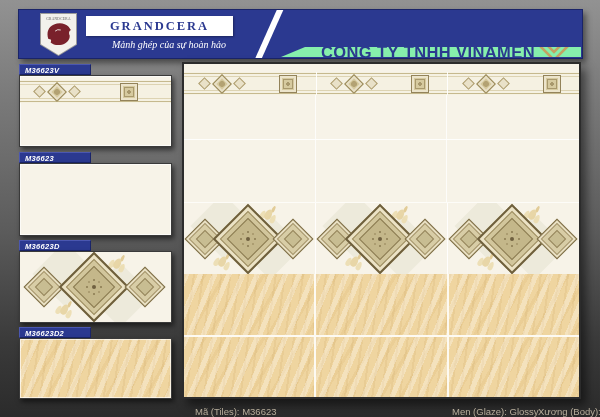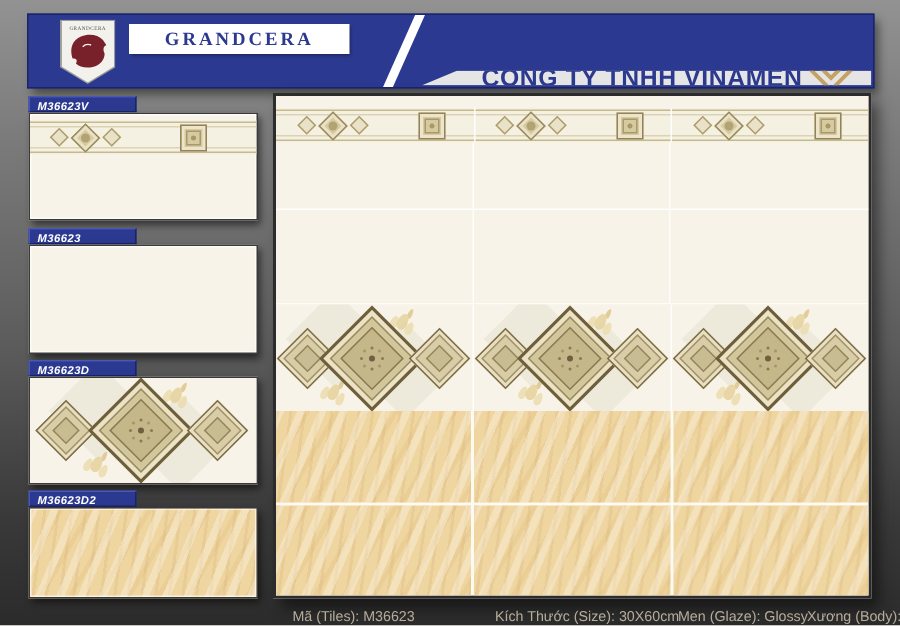--- a/index.html
+++ b/index.html
@@ -5,21 +5,21 @@
   html,body{margin:0;padding:0;}
   body{width:600px;height:417px;overflow:hidden;font-family:"Liberation Sans",sans-serif;}
   .stage{position:relative;width:600px;height:417px;overflow:hidden;
     background:linear-gradient(180deg,#929292 0%,#7b7b7b 22%,#5c5c5c 55%,#3a3a3a 82%,#2b2b2b 100%);}
 
   
   .header{position:absolute;left:18px;top:9px;width:563px;height:48px;background:#2b3990;
     border:1px solid #1a2468;box-shadow:3px 4px 6px rgba(0,0,0,.45);overflow:hidden;}
   .h-stripe{position:absolute;left:246px;top:-8px;width:6px;height:70px;background:#ffffff;
     transform:rotate(24deg);}
-  .h-right{position:absolute;left:256px;top:1px;bottom:1px;right:1px;background:#e5e5e5;
+  .h-right{position:absolute;left:256px;top:1px;bottom:1px;right:1px;background:#86efac;
     clip-path:polygon(30px 0,100% 0,100% 100%,6px 100%);display:flex;align-items:center;margin-top:36px;}
   .company{margin-left:46px;flex:1;text-align:center;color:#2b3a8f;font-weight:bold;
     font-size:16.5px;letter-spacing:.4px;white-space:nowrap;}
   .goldlogo{width:40px;height:40px;margin-right:10px;flex:0 0 auto;}
 
   .shield{position:absolute;left:21px;top:3px;width:37px;height:43px;background:#9a9a9a;
     clip-path:polygon(0 0,100% 0,100% 74%,50% 100%,0 74%);}
   .shield-in{position:absolute;left:1px;top:1px;right:1px;bottom:1px;background:#f3f1ec;
     clip-path:polygon(0 0,100% 0,100% 74%,50% 100%,0 74%);display:flex;flex-direction:column;align-items:center;}
   .shield-brand{font-size:3.5px;letter-spacing:.3px;color:#555;margin-top:3px;font-family:"Liberation Serif",serif;}
@@ -130,20 +130,21 @@
         <div class="shield-brand">GRANDCERA</div>
         <svg class="lion" viewBox="0 0 24 24">
           <path d="M3 16 C1 10 3 5 8 3 C13 1 18 2 21 5 L23 8 C21 9 21 11 22 13 C22 17 19 20 15 21 C11 22 7 21 5 19 C6 17 5.5 16 3 16 Z" fill="#79212b"></path>
           <path d="M9 9 q2 -2 5 -1" stroke="#f3f1ec" stroke-width="0.8" fill="none"></path>
         </svg>
       </div>
     </div>
     <div class="brandbox">
       <span>GRANDCERA</span>
     </div>
+    <div class="tagline">Mảnh ghép của sự hoàn hảo</div>
   </div>
 
   <div class="badge" style="top:64px;">M36623V</div>
   <div class="tile" style="top:75px;height:72px;">
     <div class="strip-row" style="margin-top:4px;">
       <div class="strip-cell" style="left:0;right:0;">
         <div class="dia-group" style="left:10%;">
           <div class="dsm"></div>
           <div class="dmd"></div>
           <div class="dsm"></div>
@@ -256,18 +257,17 @@
       <div class="beige-cell"></div>
       <div class="beige-cell"></div>
       <div class="beige-cell"></div>
       <div class="beige-cell"></div>
       <div class="beige-cell"></div>
     </div>
   </div>
 
   <div class="footer">
     <span style="left:195px;">Mã (Tiles): M36623</span>
-    <span style="left:330px;">Kích Thước (Size): 30X60cm</span>
     <span style="left:452px;">Men (Glaze): Glossy</span>
     <span style="left:538px;">Xương (Body): Ceramic</span>
   </div>
 
 </div>
 
 </body></html>

